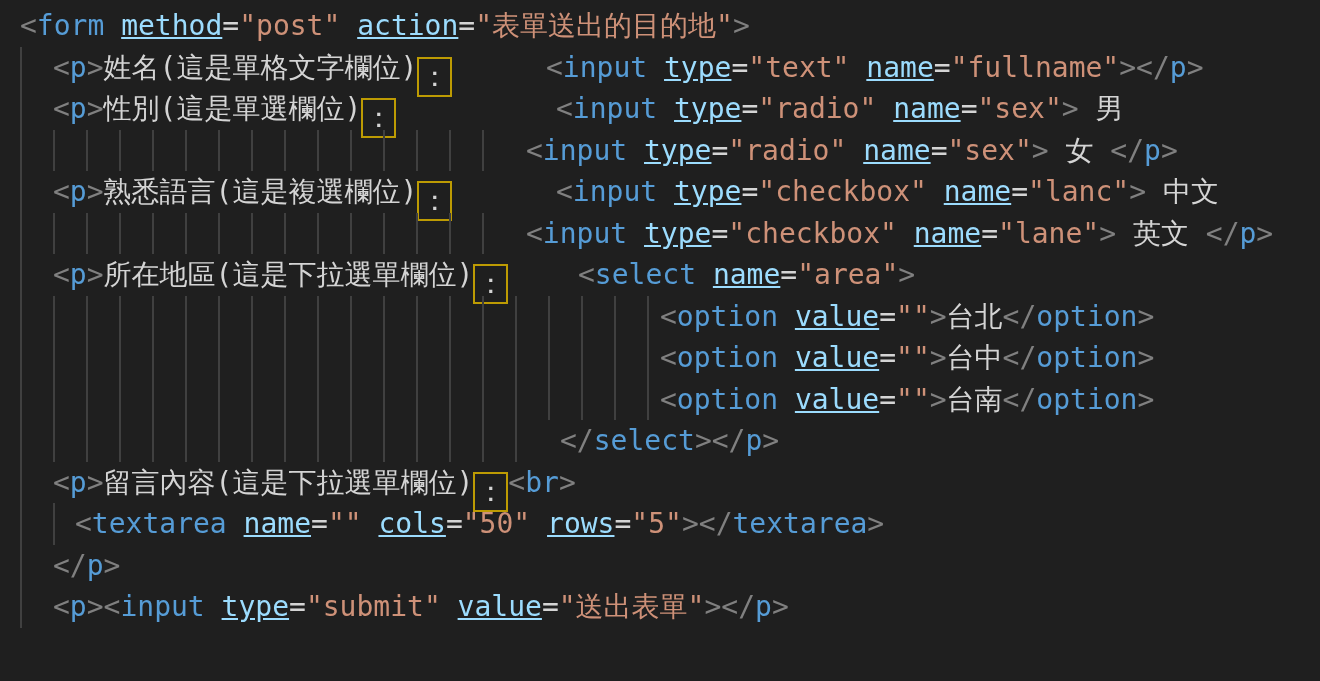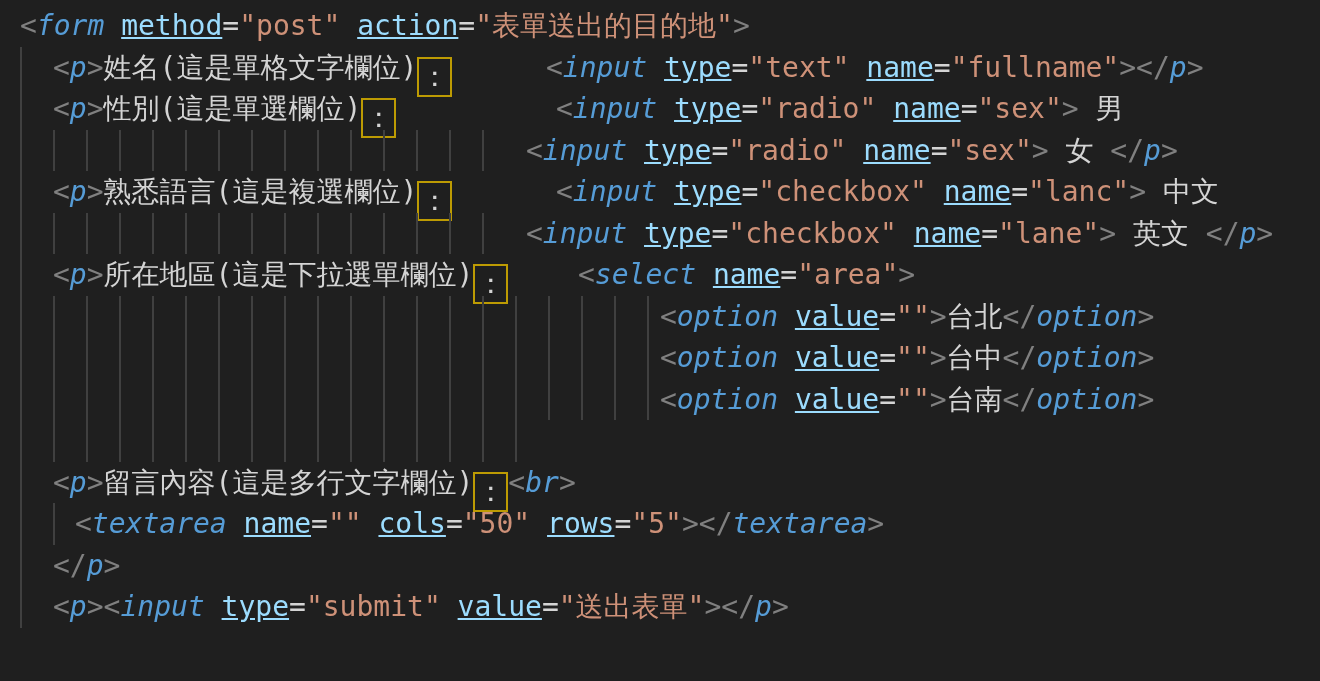--- a/index.html
+++ b/index.html
@@ -21,21 +21,21 @@
     position:absolute;left:20px;top:0;height:100%;
     background:repeating-linear-gradient(
       to right,
       var(--guide,#404040) 0px, var(--guide,#404040) 2px,
       transparent 2px, transparent 33px);
   }
   .seg{
     position:absolute;top:0;white-space:pre;
   }
   .tk-p{color:var(--punctuation,#808080);}
-  .tk-t{color:var(--tag,#569cd6);font-style:italic;}
+  .tk-t{color:var(--tag,#569cd6);}
   .tk-a{color:var(--attribute,#9cdcfe);text-decoration:underline;}
   .tk-e{color:var(--text,#d4d4d4);}
   .tk-s{color:var(--string,#ce9178);}
   .tk-x{color:var(--text,#d4d4d4);}
   .tk-cb{
     color:var(--text,#d4d4d4);
     display:inline-block;
     border:2px solid var(--unicode_box,#bd9b03);
     box-sizing:border-box;
     height:40px;min-width:35px;text-align:center;
@@ -49,18 +49,18 @@
     <div class="line"><span class="seg" style="left: 20px;"><span class="tk-p">&lt;</span><span class="tk-t">form</span><span class="tk-x"> </span><span class="tk-a">method</span><span class="tk-e">=</span><span class="tk-s">"post"</span><span class="tk-x"> </span><span class="tk-a">action</span><span class="tk-e">=</span><span class="tk-s">"表單送出的目的地"</span><span class="tk-p">&gt;</span></span></div>
     <div class="line"><span class="guides" style="width: 2px;"></span><span class="seg" style="left: 53px;"><span class="tk-p">&lt;</span><span class="tk-t">p</span><span class="tk-p">&gt;</span><span class="tk-x">姓名(這是單格文字欄位)</span><span class="tk-cb">：</span></span><span class="seg" style="left: 546px;"><span class="tk-p">&lt;</span><span class="tk-t">input</span><span class="tk-x"> </span><span class="tk-a">type</span><span class="tk-e">=</span><span class="tk-s">"text"</span><span class="tk-x"> </span><span class="tk-a">name</span><span class="tk-e">=</span><span class="tk-s">"fullname"</span><span class="tk-p">&gt;&lt;/</span><span class="tk-t">p</span><span class="tk-p">&gt;</span></span></div>
     <div class="line"><span class="guides" style="width: 2px;"></span><span class="seg" style="left: 53px;"><span class="tk-p">&lt;</span><span class="tk-t">p</span><span class="tk-p">&gt;</span><span class="tk-x">性別(這是單選欄位)</span><span class="tk-cb">：</span></span><span class="seg" style="left: 556px;"><span class="tk-p">&lt;</span><span class="tk-t">input</span><span class="tk-x"> </span><span class="tk-a">type</span><span class="tk-e">=</span><span class="tk-s">"radio"</span><span class="tk-x"> </span><span class="tk-a">name</span><span class="tk-e">=</span><span class="tk-s">"sex"</span><span class="tk-p">&gt;</span><span class="tk-x"> 男</span></span></div>
     <div class="line"><span class="guides" style="width: 464px;"></span><span class="seg" style="left: 526px;"><span class="tk-p">&lt;</span><span class="tk-t">input</span><span class="tk-x"> </span><span class="tk-a">type</span><span class="tk-e">=</span><span class="tk-s">"radio"</span><span class="tk-x"> </span><span class="tk-a">name</span><span class="tk-e">=</span><span class="tk-s">"sex"</span><span class="tk-p">&gt;</span><span class="tk-x"> 女 </span><span class="tk-p">&lt;/</span><span class="tk-t">p</span><span class="tk-p">&gt;</span></span></div>
     <div class="line"><span class="guides" style="width: 2px;"></span><span class="seg" style="left: 53px;"><span class="tk-p">&lt;</span><span class="tk-t">p</span><span class="tk-p">&gt;</span><span class="tk-x">熟悉語言(這是複選欄位)</span><span class="tk-cb">：</span></span><span class="seg" style="left: 556px;"><span class="tk-p">&lt;</span><span class="tk-t">input</span><span class="tk-x"> </span><span class="tk-a">type</span><span class="tk-e">=</span><span class="tk-s">"checkbox"</span><span class="tk-x"> </span><span class="tk-a">name</span><span class="tk-e">=</span><span class="tk-s">"lanc"</span><span class="tk-p">&gt;</span><span class="tk-x"> 中文</span></span></div>
     <div class="line"><span class="guides" style="width: 464px;"></span><span class="seg" style="left: 526px;"><span class="tk-p">&lt;</span><span class="tk-t">input</span><span class="tk-x"> </span><span class="tk-a">type</span><span class="tk-e">=</span><span class="tk-s">"checkbox"</span><span class="tk-x"> </span><span class="tk-a">name</span><span class="tk-e">=</span><span class="tk-s">"lane"</span><span class="tk-p">&gt;</span><span class="tk-x"> 英文 </span><span class="tk-p">&lt;/</span><span class="tk-t">p</span><span class="tk-p">&gt;</span></span></div>
     <div class="line"><span class="guides" style="width: 2px;"></span><span class="seg" style="left: 53px;"><span class="tk-p">&lt;</span><span class="tk-t">p</span><span class="tk-p">&gt;</span><span class="tk-x">所在地區(這是下拉選單欄位)</span><span class="tk-cb">：</span></span><span class="seg" style="left: 578px;"><span class="tk-p">&lt;</span><span class="tk-t">select</span><span class="tk-x"> </span><span class="tk-a">name</span><span class="tk-e">=</span><span class="tk-s">"area"</span><span class="tk-p">&gt;</span></span></div>
     <div class="line"><span class="guides" style="width: 629px;"></span><span class="seg" style="left: 660px;"><span class="tk-p">&lt;</span><span class="tk-t">option</span><span class="tk-x"> </span><span class="tk-a">value</span><span class="tk-e">=</span><span class="tk-s">""</span><span class="tk-p">&gt;</span><span class="tk-x">台北</span><span class="tk-p">&lt;/</span><span class="tk-t">option</span><span class="tk-p">&gt;</span></span></div>
     <div class="line"><span class="guides" style="width: 629px;"></span><span class="seg" style="left: 660px;"><span class="tk-p">&lt;</span><span class="tk-t">option</span><span class="tk-x"> </span><span class="tk-a">value</span><span class="tk-e">=</span><span class="tk-s">""</span><span class="tk-p">&gt;</span><span class="tk-x">台中</span><span class="tk-p">&lt;/</span><span class="tk-t">option</span><span class="tk-p">&gt;</span></span></div>
     <div class="line"><span class="guides" style="width: 629px;"></span><span class="seg" style="left: 660px;"><span class="tk-p">&lt;</span><span class="tk-t">option</span><span class="tk-x"> </span><span class="tk-a">value</span><span class="tk-e">=</span><span class="tk-s">""</span><span class="tk-p">&gt;</span><span class="tk-x">台南</span><span class="tk-p">&lt;/</span><span class="tk-t">option</span><span class="tk-p">&gt;</span></span></div>
-    <div class="line"><span class="guides" style="width: 497px;"></span></div>
-    <div class="line"><span class="guides" style="width: 2px;"></span><span class="seg" style="left: 53px;"><span class="tk-p">&lt;</span><span class="tk-t">p</span><span class="tk-p">&gt;</span><span class="tk-x">留言內容(這是多行文字欄位)</span><span class="tk-cb">：</span><span class="tk-p">&lt;</span><span class="tk-t">br</span><span class="tk-p">&gt;</span></span></div>
+    <div class="line"><span class="guides" style="width: 497px;"></span><span class="seg" style="left: 560px;"><span class="tk-p">&lt;/</span><span class="tk-t">select</span><span class="tk-p">&gt;&lt;/</span><span class="tk-t">p</span><span class="tk-p">&gt;</span></span></div>
+    <div class="line"><span class="guides" style="width: 2px;"></span><span class="seg" style="left: 53px;"><span class="tk-p">&lt;</span><span class="tk-t">p</span><span class="tk-p">&gt;</span><span class="tk-x">留言內容(這是下拉選單欄位)</span><span class="tk-cb">：</span><span class="tk-p">&lt;</span><span class="tk-t">br</span><span class="tk-p">&gt;</span></span></div>
     <div class="line"><span class="guides" style="width: 35px;"></span><span class="seg" style="left: 75px;"><span class="tk-p">&lt;</span><span class="tk-t">textarea</span><span class="tk-x"> </span><span class="tk-a">name</span><span class="tk-e">=</span><span class="tk-s">""</span><span class="tk-x"> </span><span class="tk-a">cols</span><span class="tk-e">=</span><span class="tk-s">"50"</span><span class="tk-x"> </span><span class="tk-a">rows</span><span class="tk-e">=</span><span class="tk-s">"5"</span><span class="tk-p">&gt;&lt;/</span><span class="tk-t">textarea</span><span class="tk-p">&gt;</span></span></div>
     <div class="line"><span class="guides" style="width: 2px;"></span><span class="seg" style="left: 53px;"><span class="tk-p">&lt;/</span><span class="tk-t">p</span><span class="tk-p">&gt;</span></span></div>
     <div class="line"><span class="guides" style="width: 2px;"></span><span class="seg" style="left: 53px;"><span class="tk-p">&lt;</span><span class="tk-t">p</span><span class="tk-p">&gt;</span><span class="tk-p">&lt;</span><span class="tk-t">input</span><span class="tk-x"> </span><span class="tk-a">type</span><span class="tk-e">=</span><span class="tk-s">"submit"</span><span class="tk-x"> </span><span class="tk-a">value</span><span class="tk-e">=</span><span class="tk-s">"送出表單"</span><span class="tk-p">&gt;&lt;/</span><span class="tk-t">p</span><span class="tk-p">&gt;</span></span></div>
   </div>
 
 </body></html>

